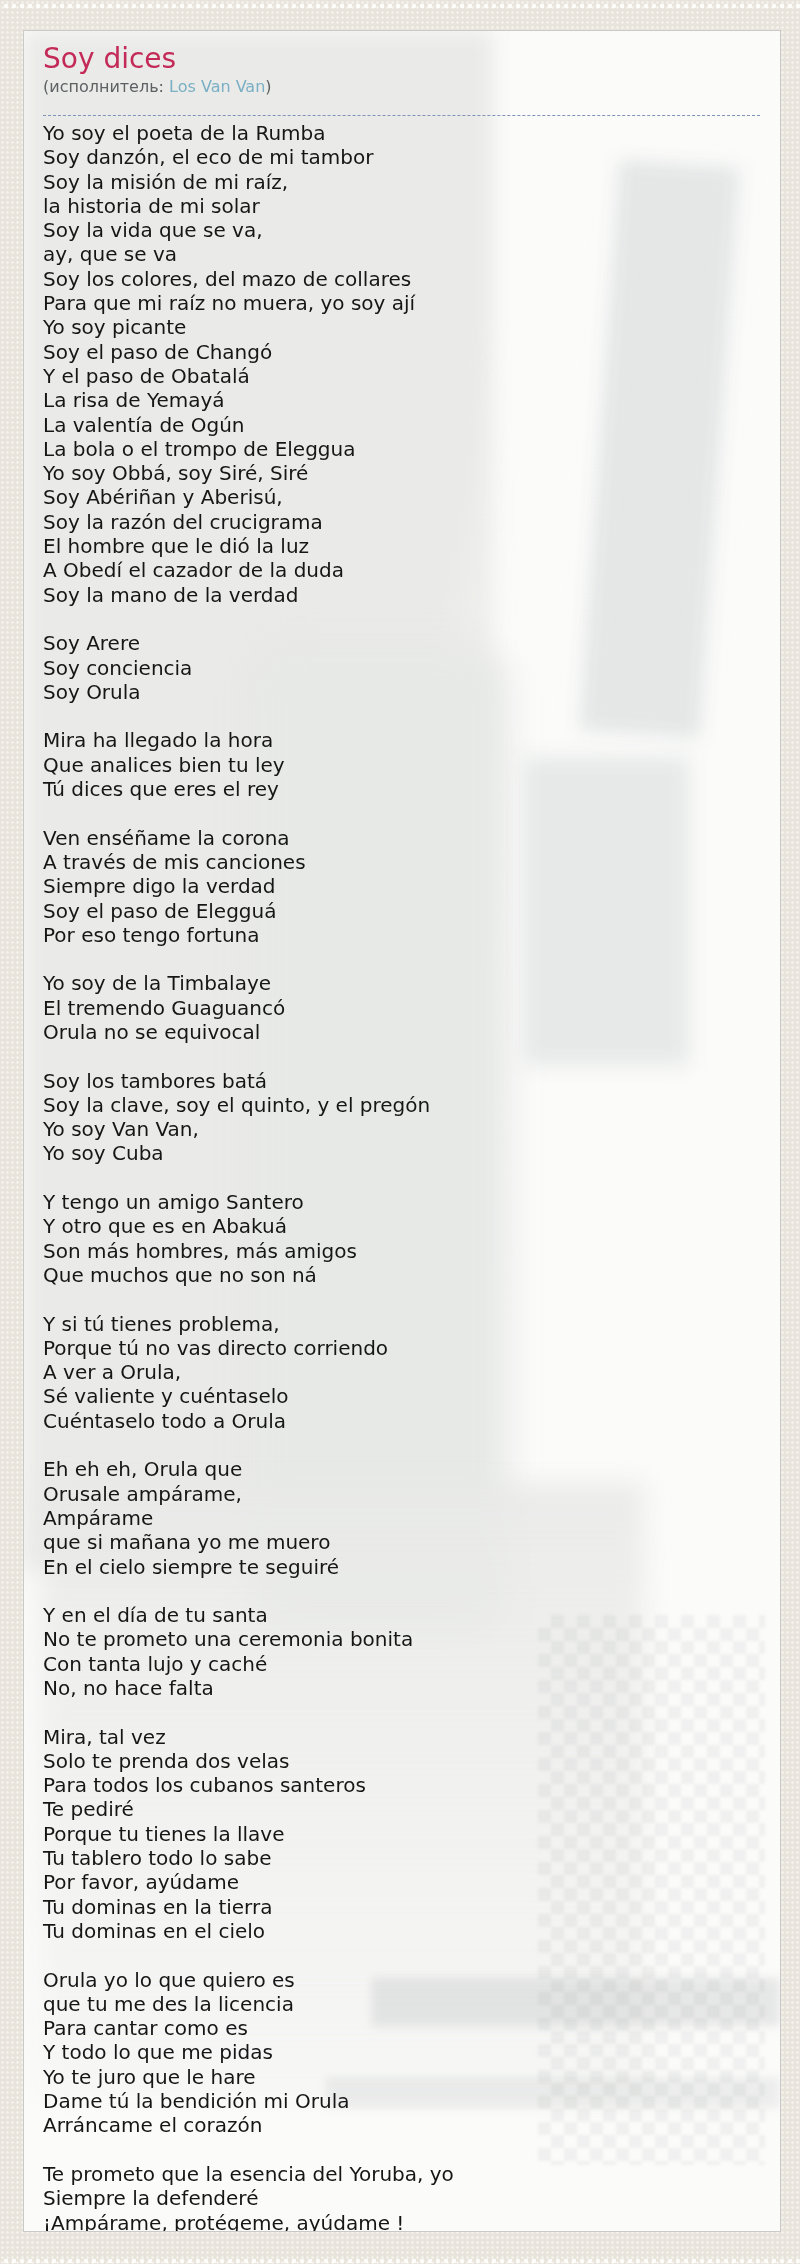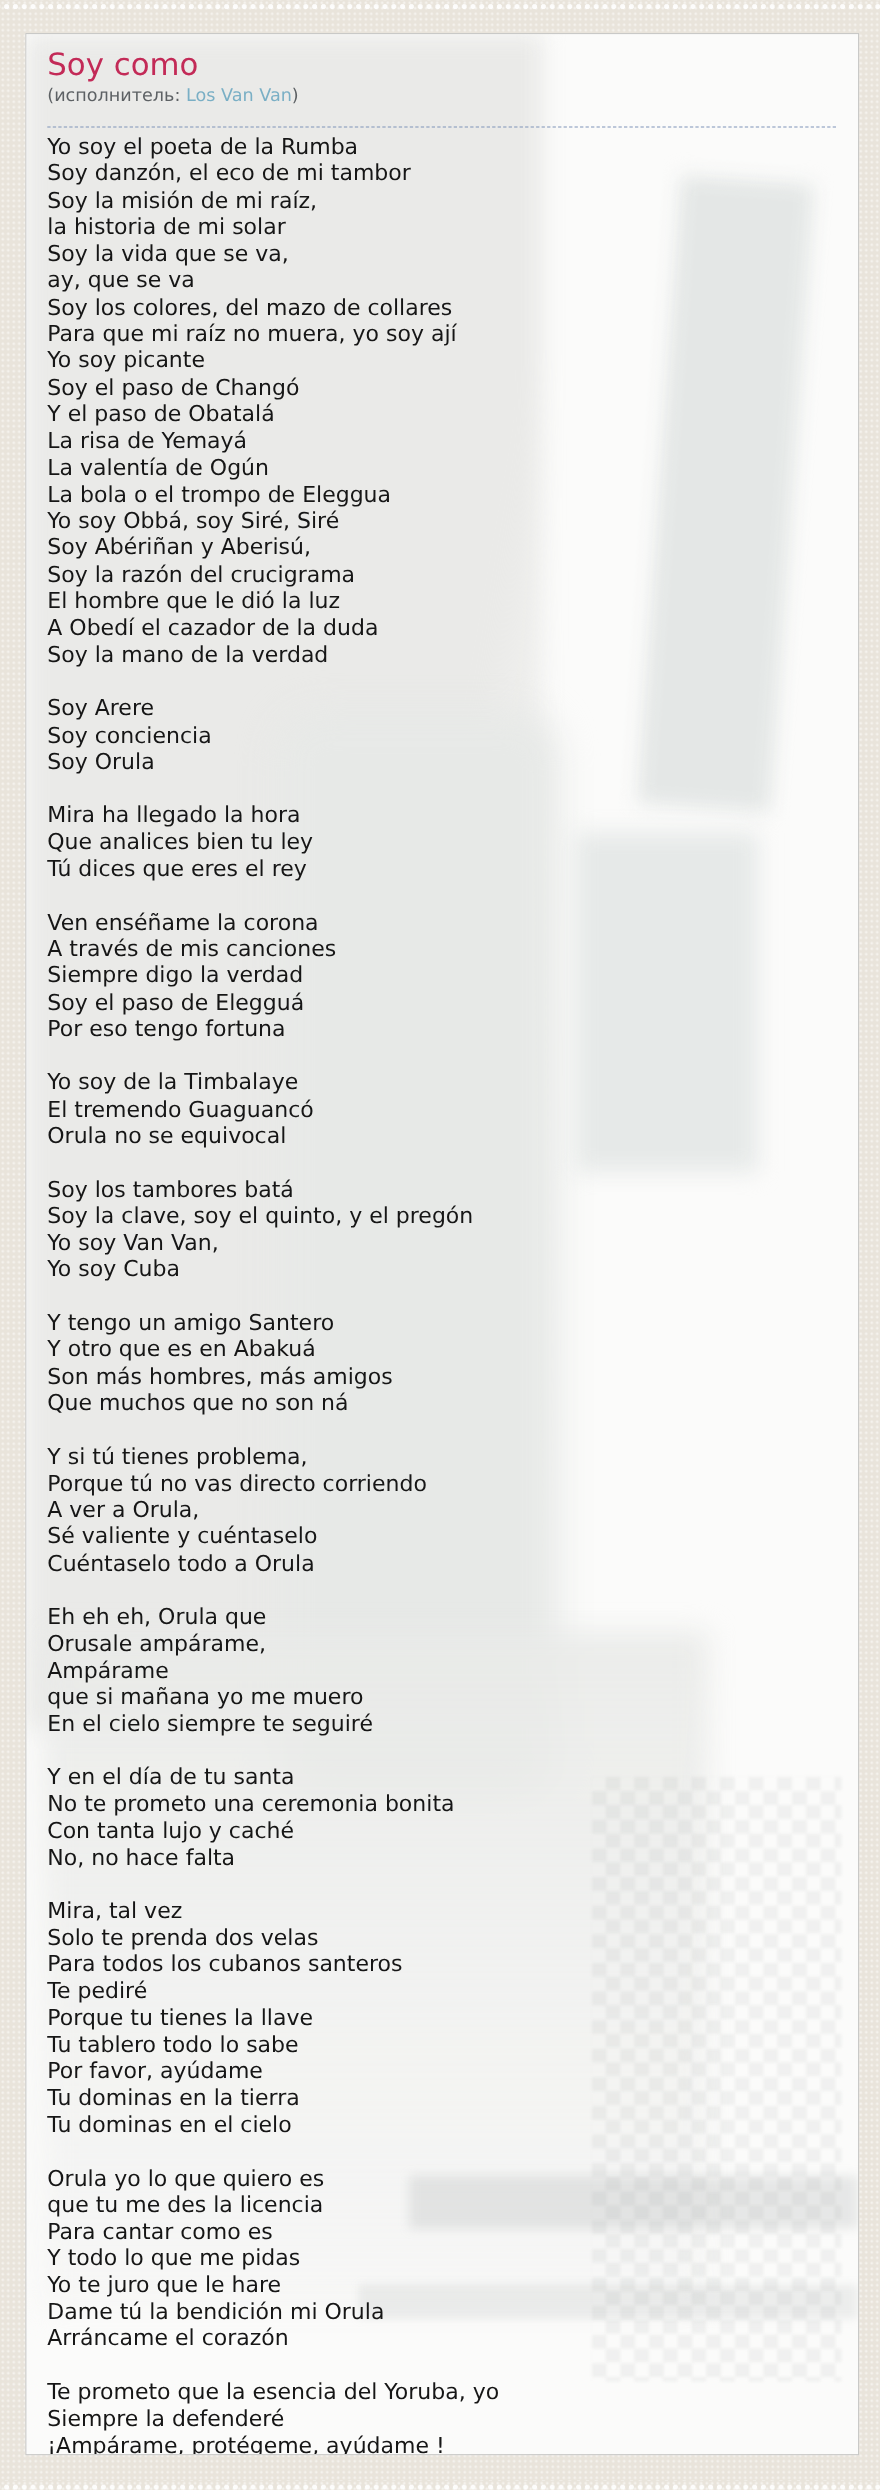--- a/index.html
+++ b/index.html
@@ -67,21 +67,21 @@
   <div class="photo ph-left"></div>
   <div class="photo ph-mid"></div>
   <div class="photo ph-column"></div>
   <div class="photo ph-blob2"></div>
   <div class="photo ph-lower"></div>
   <div class="photo ph-mosaic"></div>
   <div class="photo ph-band"></div>
   <div class="photo ph-band2"></div>
 
   <div class="content">
-    <h1 class="song-title">Soy como</h1>
+    <h1 class="song-title">Soy dices</h1>
 
     <div class="artist-line">
       <span>(исполнитель: </span><a href="#">Los Van Van</a><span>)</span>
     </div>
 
     <div class="lyrics">Yo soy el poeta de la Rumba
 Soy danzón, el eco de mi tambor
 Soy la misión de mi raíz,
 la historia de mi solar
 Soy la vida que se va,

